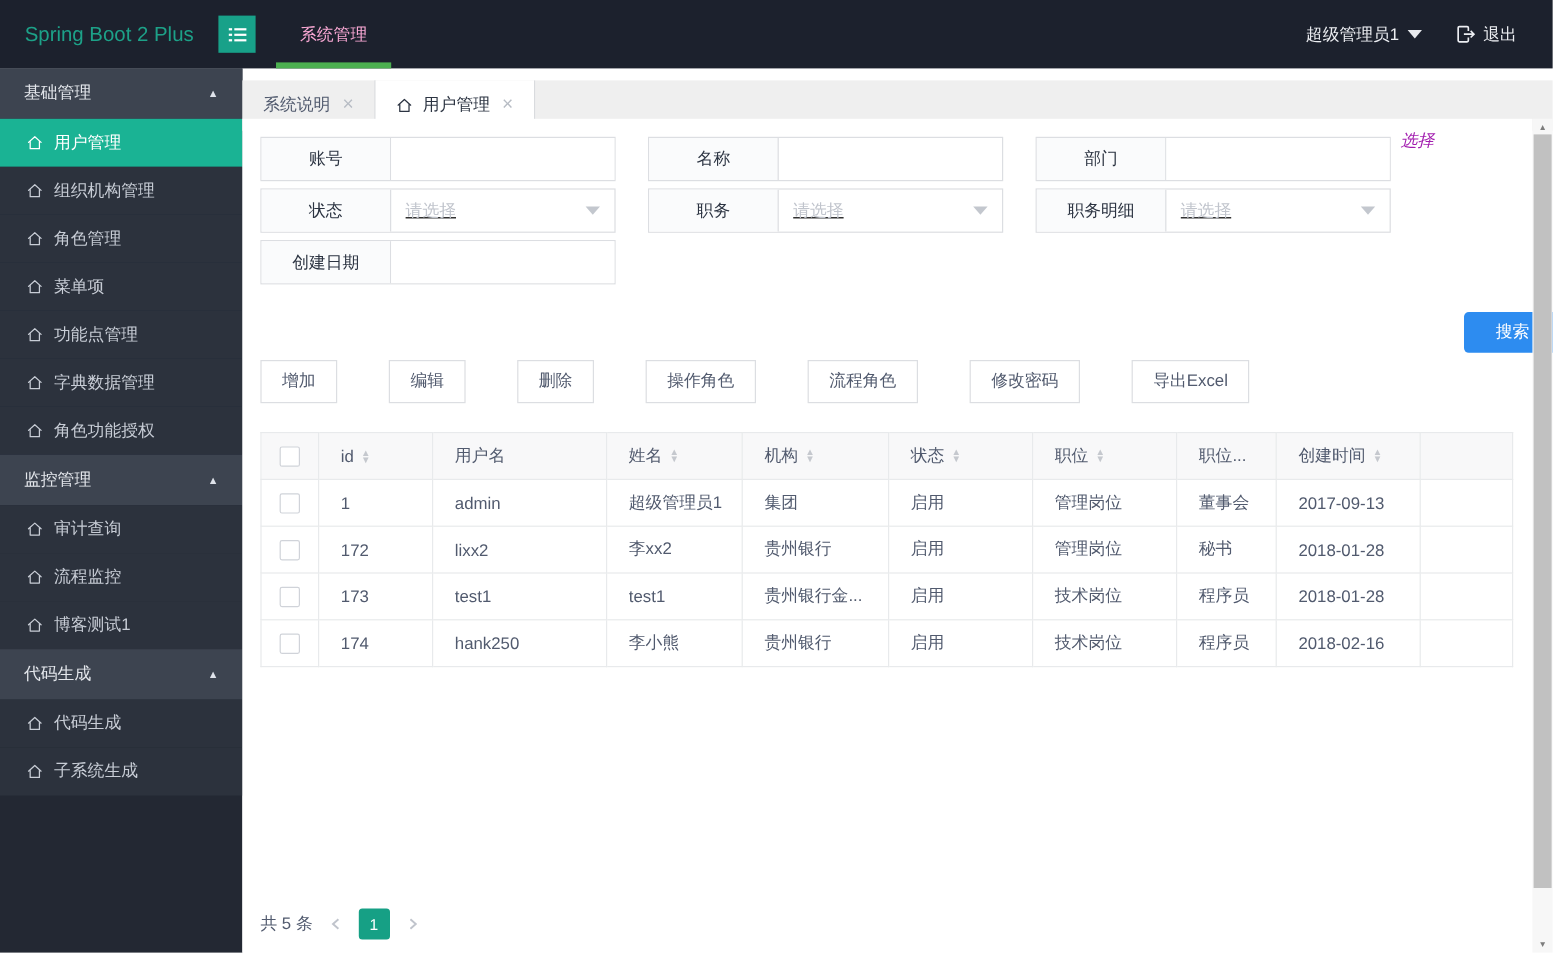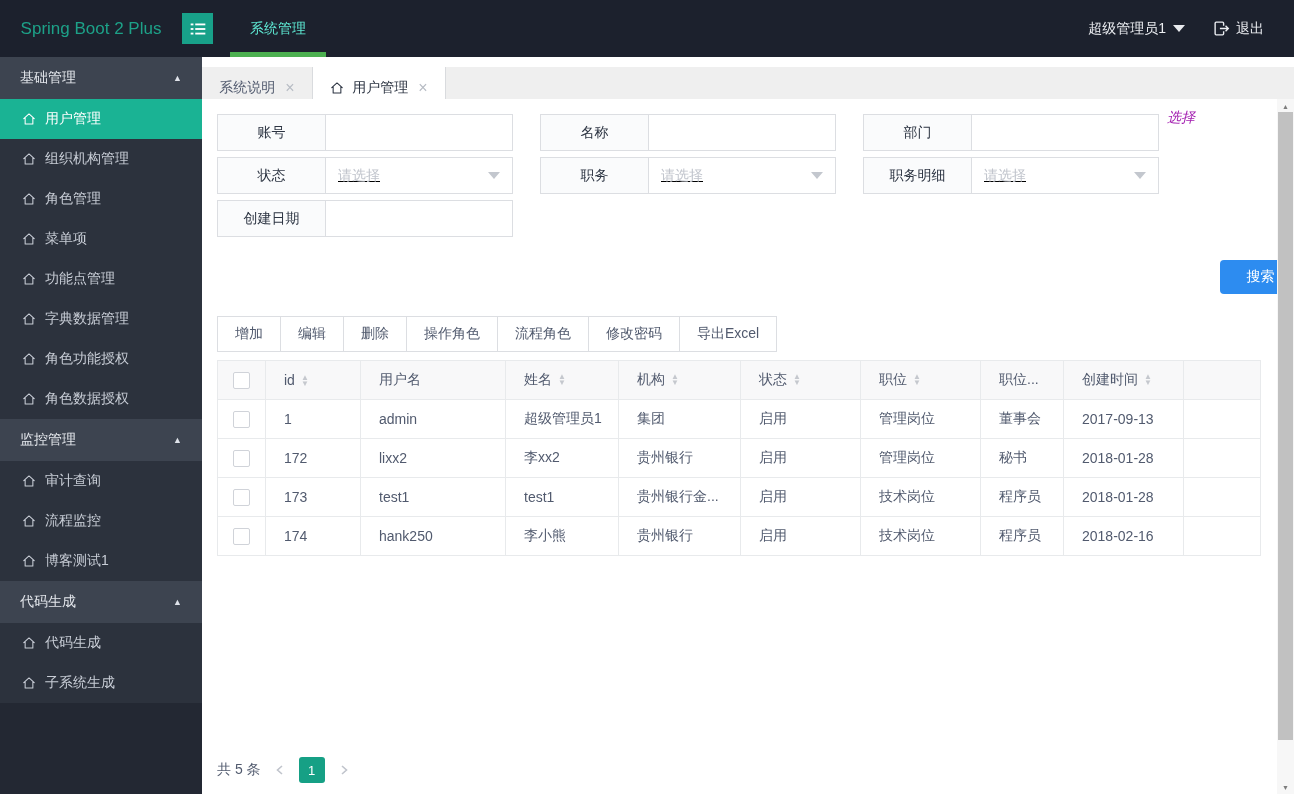--- a/index.html
+++ b/index.html
@@ -2,21 +2,21 @@
 <html><head>
 <meta charset="utf-8">
 <style>
   html,body{margin:0;padding:0;}
   body{width:1294px;height:794px;position:relative;overflow:hidden;background:#fff;
        font-family:"Liberation Sans","DejaVu Sans",sans-serif;}
   
   .header{position:absolute;top:0;left:0;right:0;height:57px;background:#1c212d;display:flex;align-items:center;}
   .logo{width:182px;text-align:center;color:#1da188;font-size:17px;}
   .hamburger{width:31px;height:31px;background:#18a189;border:none;display:flex;align-items:center;justify-content:center;cursor:pointer;padding:0;flex:none;}
-  .nav-item{position:relative;height:57px;width:96px;margin-left:17px;display:flex;align-items:center;justify-content:center;color:#5eead4;font-size:14px;cursor:pointer;font-family:Liberation Mono, monospace;}
+  .nav-item{position:relative;height:57px;width:96px;margin-left:17px;display:flex;align-items:center;justify-content:center;color:#f9a8d4;font-size:14px;cursor:pointer;font-family:Liberation Mono, monospace;}
   .nav-underline{position:absolute;left:0;right:0;bottom:0;height:5px;background:#4cb050;}
   .header-right{margin-left:auto;display:flex;align-items:center;gap:28px;padding-right:30px;color:#eceef2;font-size:14px;}
   .user-menu{display:flex;align-items:center;gap:7px;cursor:pointer;}
   .caret-down-tri{width:0;height:0;border-left:6px solid transparent;border-right:6px solid transparent;border-top:7px solid #e8eaee;}
   .logout{display:flex;align-items:center;gap:6px;cursor:pointer;}
   
   .sidebar{position:absolute;top:57px;left:0;width:202px;bottom:0;background:#232833;}
   .side-section{height:42px;background:#3d4450;color:#e4e7ec;font-size:14px;display:flex;align-items:center;justify-content:space-between;padding:0 20px;cursor:pointer;}
   .sec-caret{font-size:9px;color:#dfe3ea;}
   .side-item{height:40px;background:#2c323d;color:#c8cdd6;font-size:14px;display:flex;align-items:center;padding-left:22px;gap:9px;cursor:pointer;}
@@ -30,21 +30,21 @@
   
   .content{position:absolute;top:99px;left:202px;right:17px;bottom:0;background:#fff;}
   .field{position:absolute;width:296px;height:37px;border:1px solid #dcdee2;box-sizing:border-box;display:flex;background:#fff;}
   .f-label{width:107px;flex:none;background:#fafbfc;border-right:1px solid #dcdee2;display:flex;align-items:center;justify-content:center;font-size:14px;color:#2c3442;}
   .f-input{flex:1;min-width:0;border:none;outline:none;padding:0 12px;font-size:14px;color:#515a6e;background:#fff;}
   .f-select{flex:1;display:flex;align-items:center;justify-content:space-between;padding:0 12px;cursor:pointer;text-decoration:underline;}
   .f-placeholder{color:#c0c4cc;font-size:14px;}
   .sel-caret{width:0;height:0;border-left:6px solid transparent;border-right:6px solid transparent;border-top:7px solid #c3c7ce;}
   .choose-link{position:absolute;left:965px;top:10px;font-size:14px;color:#a21caf;cursor:pointer;font-style:italic;}
   .search-btn{position:absolute;left:994px;top:161px;width:81px;height:34px;background:#2d8cf0;border:none;border-radius:4px;color:#fff;font-size:14px;cursor:pointer;margin-left:24px;}
-  .toolbar{position:absolute;left:15px;top:217px;display:flex;}
+  .toolbar{position:absolute;left:15px;top:201px;display:flex;gap:44px;}
   .tool-btn{height:36px;padding:0 17px;background:#fff;border:1px solid #dcdee2;font-size:14px;color:#515a6e;cursor:pointer;margin-left:-1px;}
   .tool-btn:first-child{margin-left:0;}
   .table-wrap{position:absolute;left:15px;top:261px;width:1043px;}
   table{border-collapse:collapse;table-layout:fixed;width:1043px;font-size:14px;color:#515a6e;}
   th,td{border:1px solid #e8eaec;padding:0 4px 0 18px;text-align:left;white-space:nowrap;overflow:hidden;text-overflow:ellipsis;height:38px;}
   th{background:#f8f8f9;font-weight:normal;}
   td{background:#fff;}
   .cell-check{padding:0;text-align:center;}
   .checkbox{display:inline-block;width:15px;height:15px;border:1px solid #d0d3d9;border-radius:2px;background:#fff;vertical-align:middle;cursor:pointer;}
   .sort{display:inline-flex;flex-direction:column;margin-left:6px;vertical-align:middle;}
@@ -135,26 +135,20 @@
         <path d="M2 7.6 L8 2.2 L14 7.6 M3.6 6.5 V13.6 H12.4 V6.5" fill="none" stroke="currentColor" stroke-width="1.2" stroke-linecap="round" stroke-linejoin="round"></path>
       </svg>
       <span>字典数据管理</span>
     </div>
     <div class="side-item">
       <svg class="home-ic" width="14" height="14" viewBox="0 0 16 16">
         <path d="M2 7.6 L8 2.2 L14 7.6 M3.6 6.5 V13.6 H12.4 V6.5" fill="none" stroke="currentColor" stroke-width="1.2" stroke-linecap="round" stroke-linejoin="round"></path>
       </svg>
       <span>角色功能授权</span>
     </div>
-    <div class="side-item">
-      <svg class="home-ic" width="14" height="14" viewBox="0 0 16 16">
-        <path d="M2 7.6 L8 2.2 L14 7.6 M3.6 6.5 V13.6 H12.4 V6.5" fill="none" stroke="currentColor" stroke-width="1.2" stroke-linecap="round" stroke-linejoin="round"></path>
-      </svg>
-      <span>角色数据授权</span>
-    </div>
     <div class="side-section">
       <span>监控管理</span>
       <span class="sec-caret">▲</span>
     </div>
     <div class="side-item">
       <svg class="home-ic" width="14" height="14" viewBox="0 0 16 16">
         <path d="M2 7.6 L8 2.2 L14 7.6 M3.6 6.5 V13.6 H12.4 V6.5" fill="none" stroke="currentColor" stroke-width="1.2" stroke-linecap="round" stroke-linejoin="round"></path>
       </svg>
       <span>审计查询</span>
     </div>

